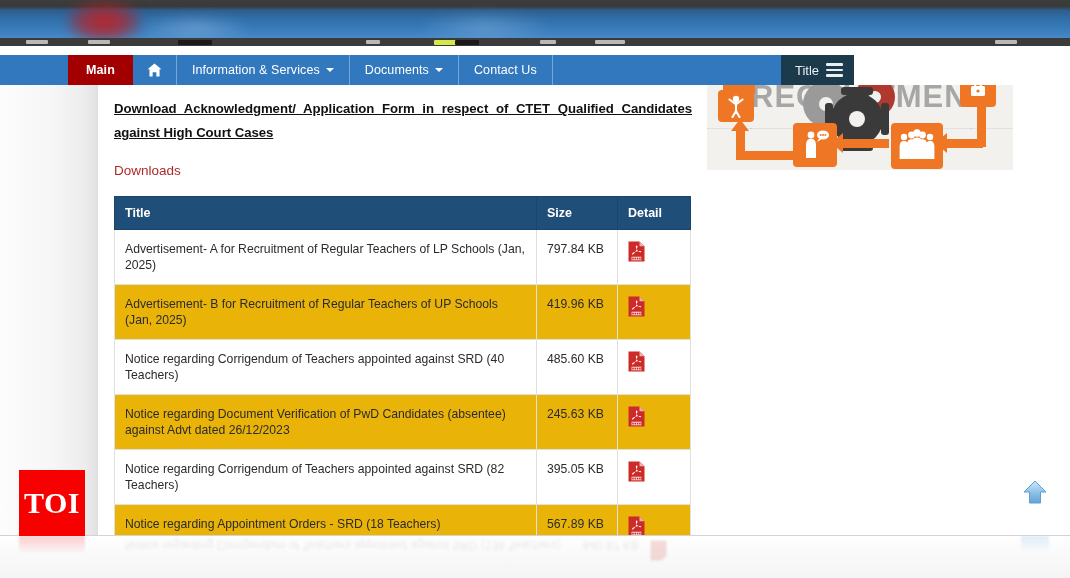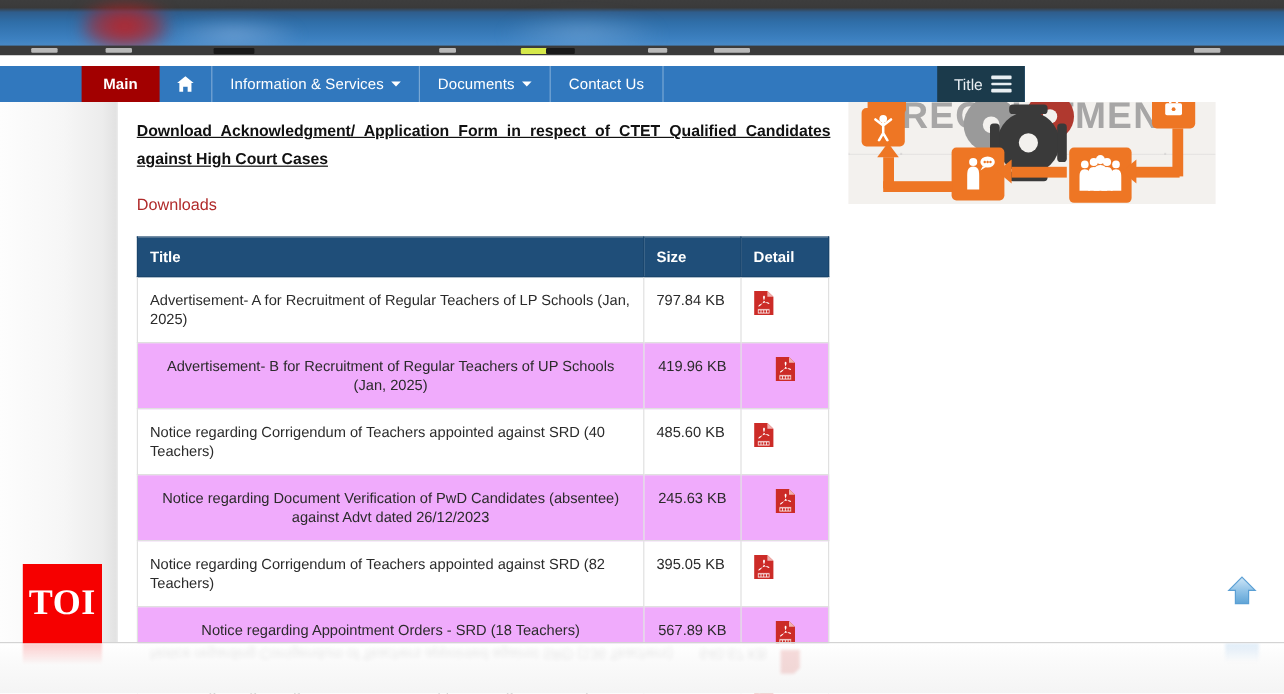--- a/index.html
+++ b/index.html
@@ -207,21 +207,21 @@
   }
   table.dl td {
     font-size: 12.2px;
     color: #2b2b2b;
     padding: 11px 10px;
     border: 1px solid #e0e0e0;
     vertical-align: top;
     line-height: 16px;
     margin-top: 34px;
   }
-  table.dl tr.alt td { background: #f0abfc; text-align: center; }
+  table.dl tr.alt td { background: #eab308; }
   td.size { width: 60px; padding-left: 9px; }
   td.detail { width: 52px; text-align: left; padding-top: 8px; }
   th.size { width: 60px; }
   th.detail { width: 52px; }
 
   
   .pdf-icon {
     display: inline-block;
     width: 17px; height: 21px;
     position: relative;

